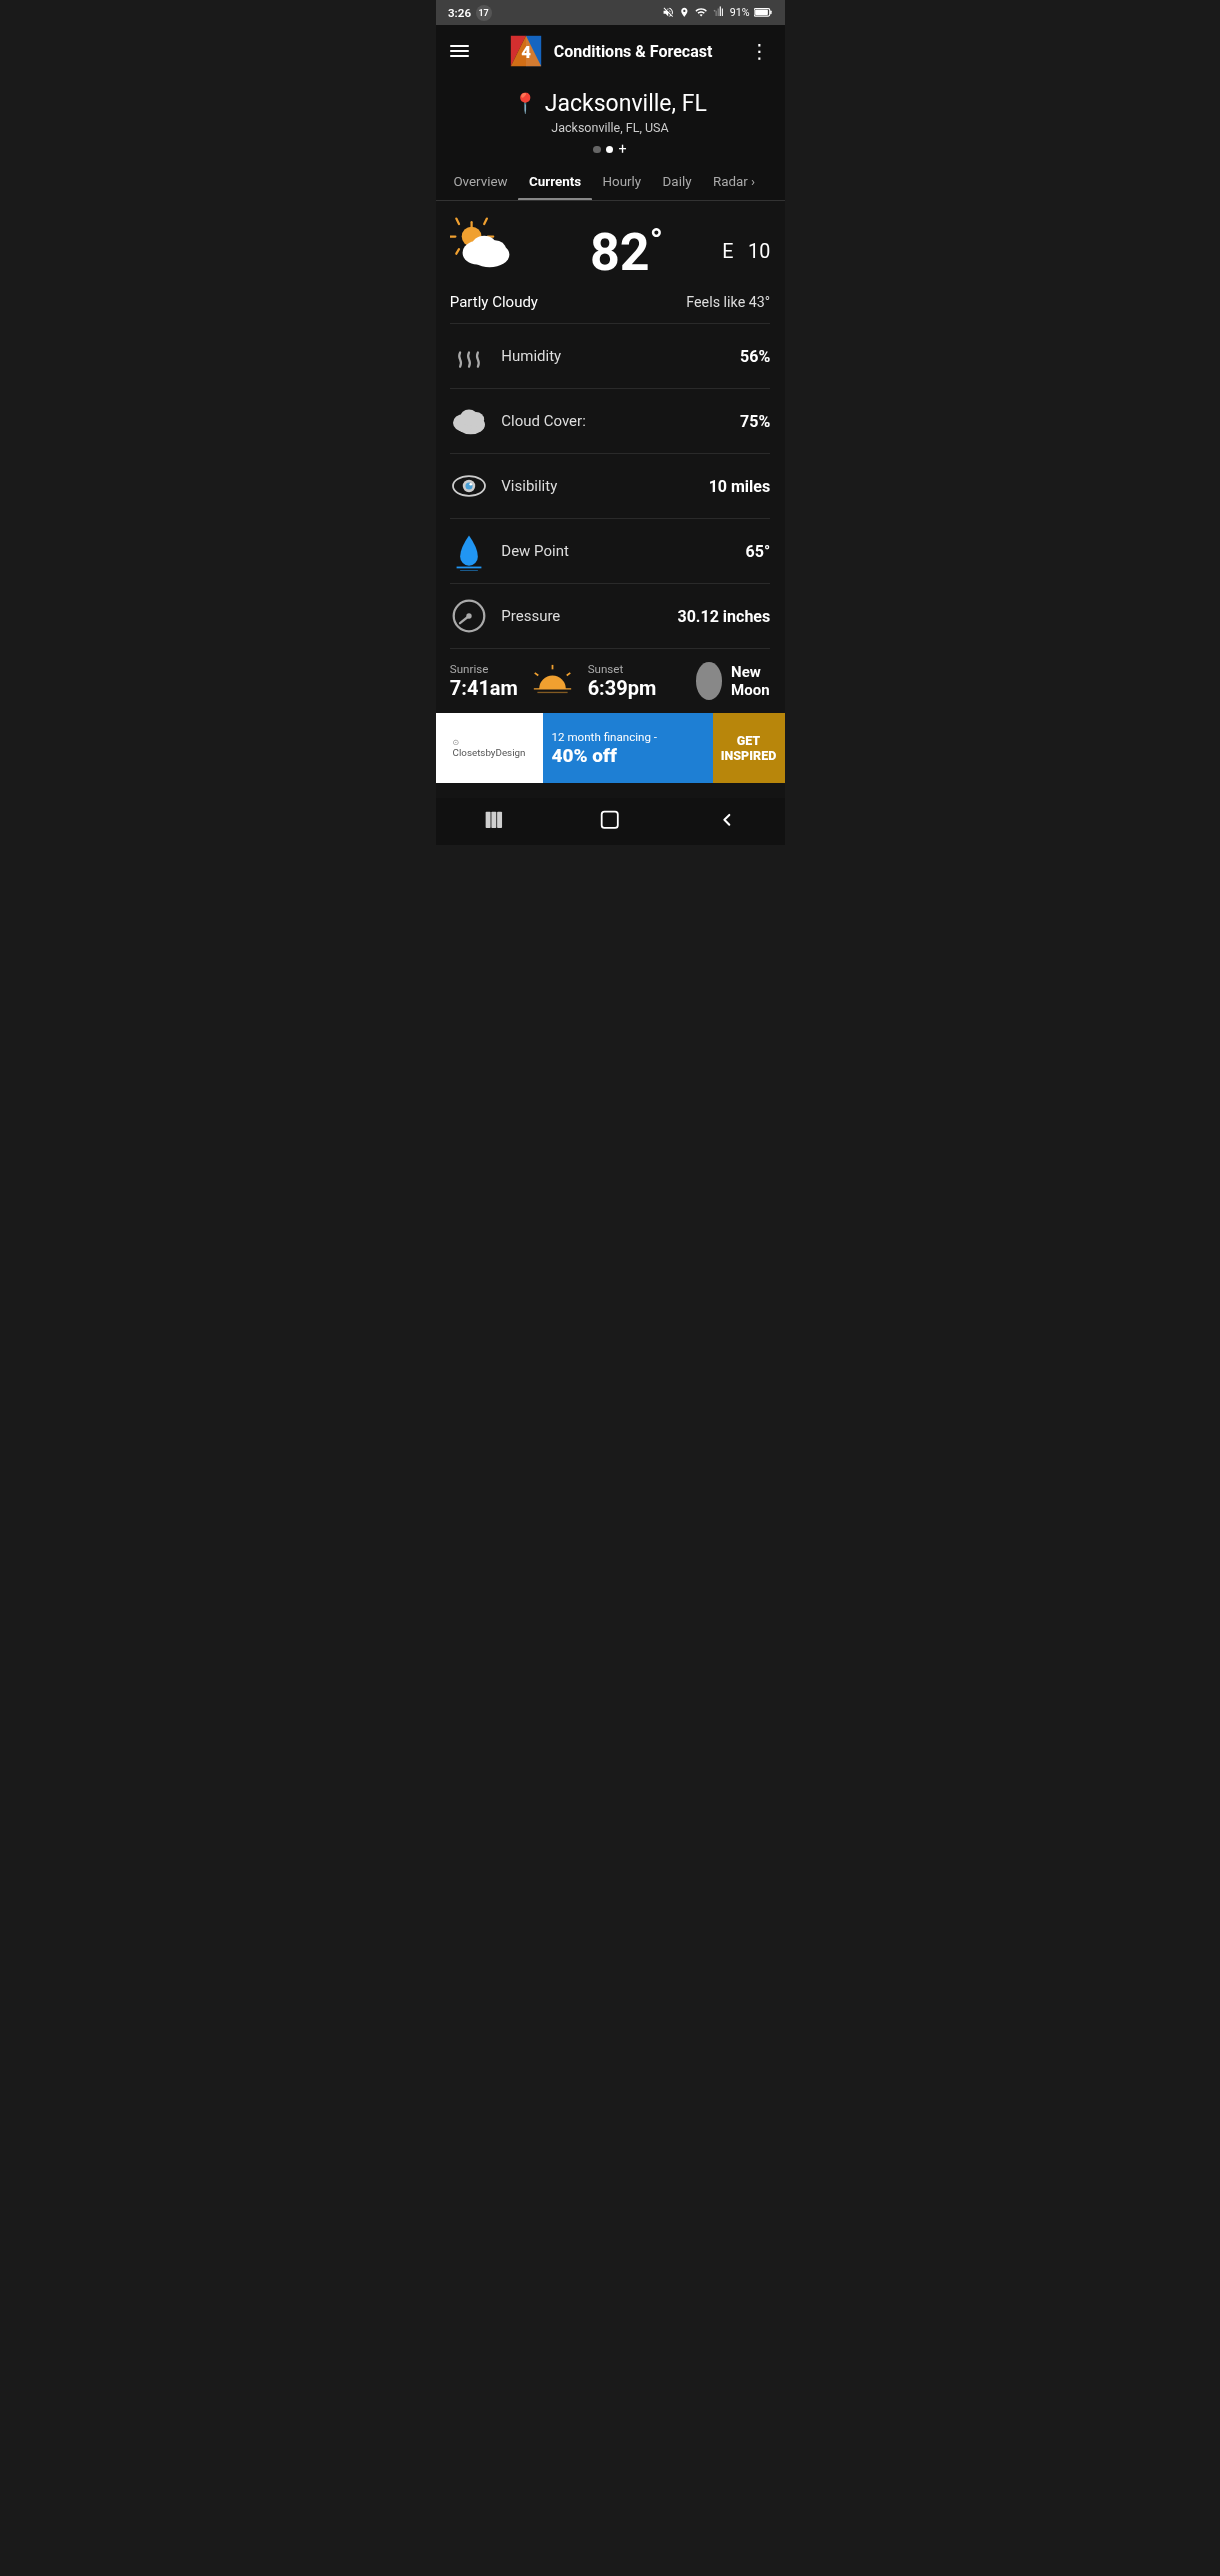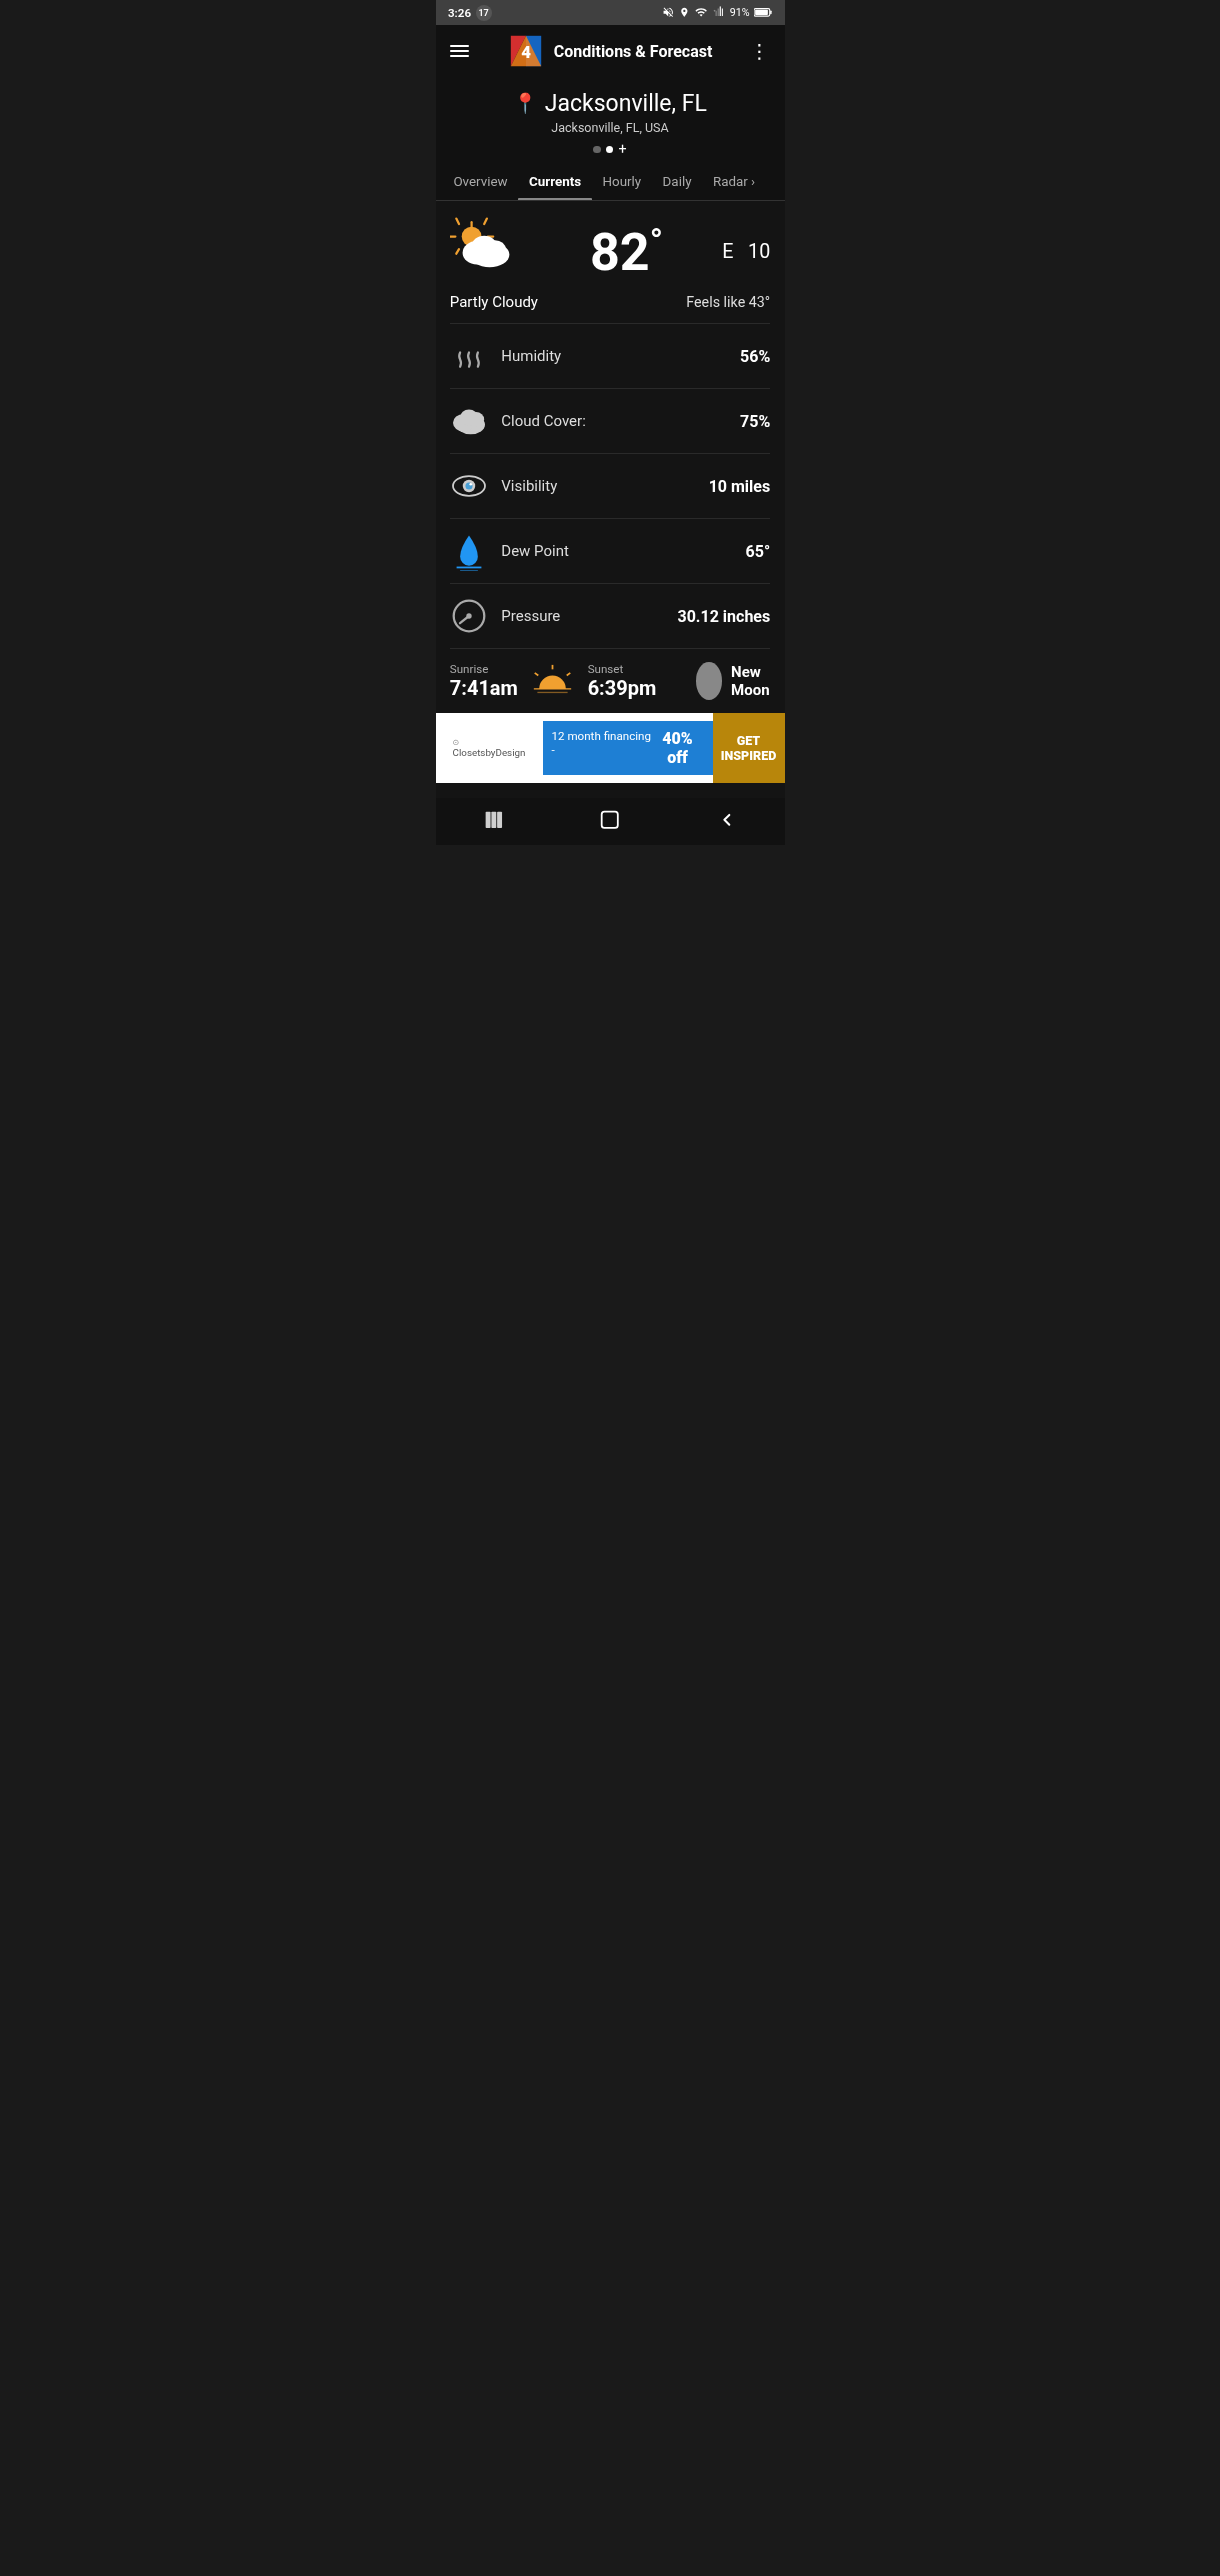--- a/index.html
+++ b/index.html
@@ -321,35 +321,35 @@
       padding: 7.2px;
     }
     .ad-logo-text {
       font-size: 9.8px;
       color: #555;
       text-align: center;
     }
     .ad-center {
       background: #1e7fd4;
       flex: 1;
-      height: 54px;
-      display: flex;
+      height: 70px;
+      display: flex;
+      flex-direction: column;
       justify-content: center;
       padding: 7.2px 9px;
     }
     .ad-center-text1 {
       font-size: 11.6px;
       color: #fff;
       font-weight: 400;
     }
     .ad-center-text2 {
-      font-size: 16px;
+      font-size: 19px;
       font-weight: 900;
       color: #fff;
-      text-align: center;
     }
     .ad-right {
       background: #b8860b;
       width: 72px;
       height: 70px;
       display: flex;
       align-items: center;
       justify-content: center;
       text-align: center;
       padding: 5.4px;

